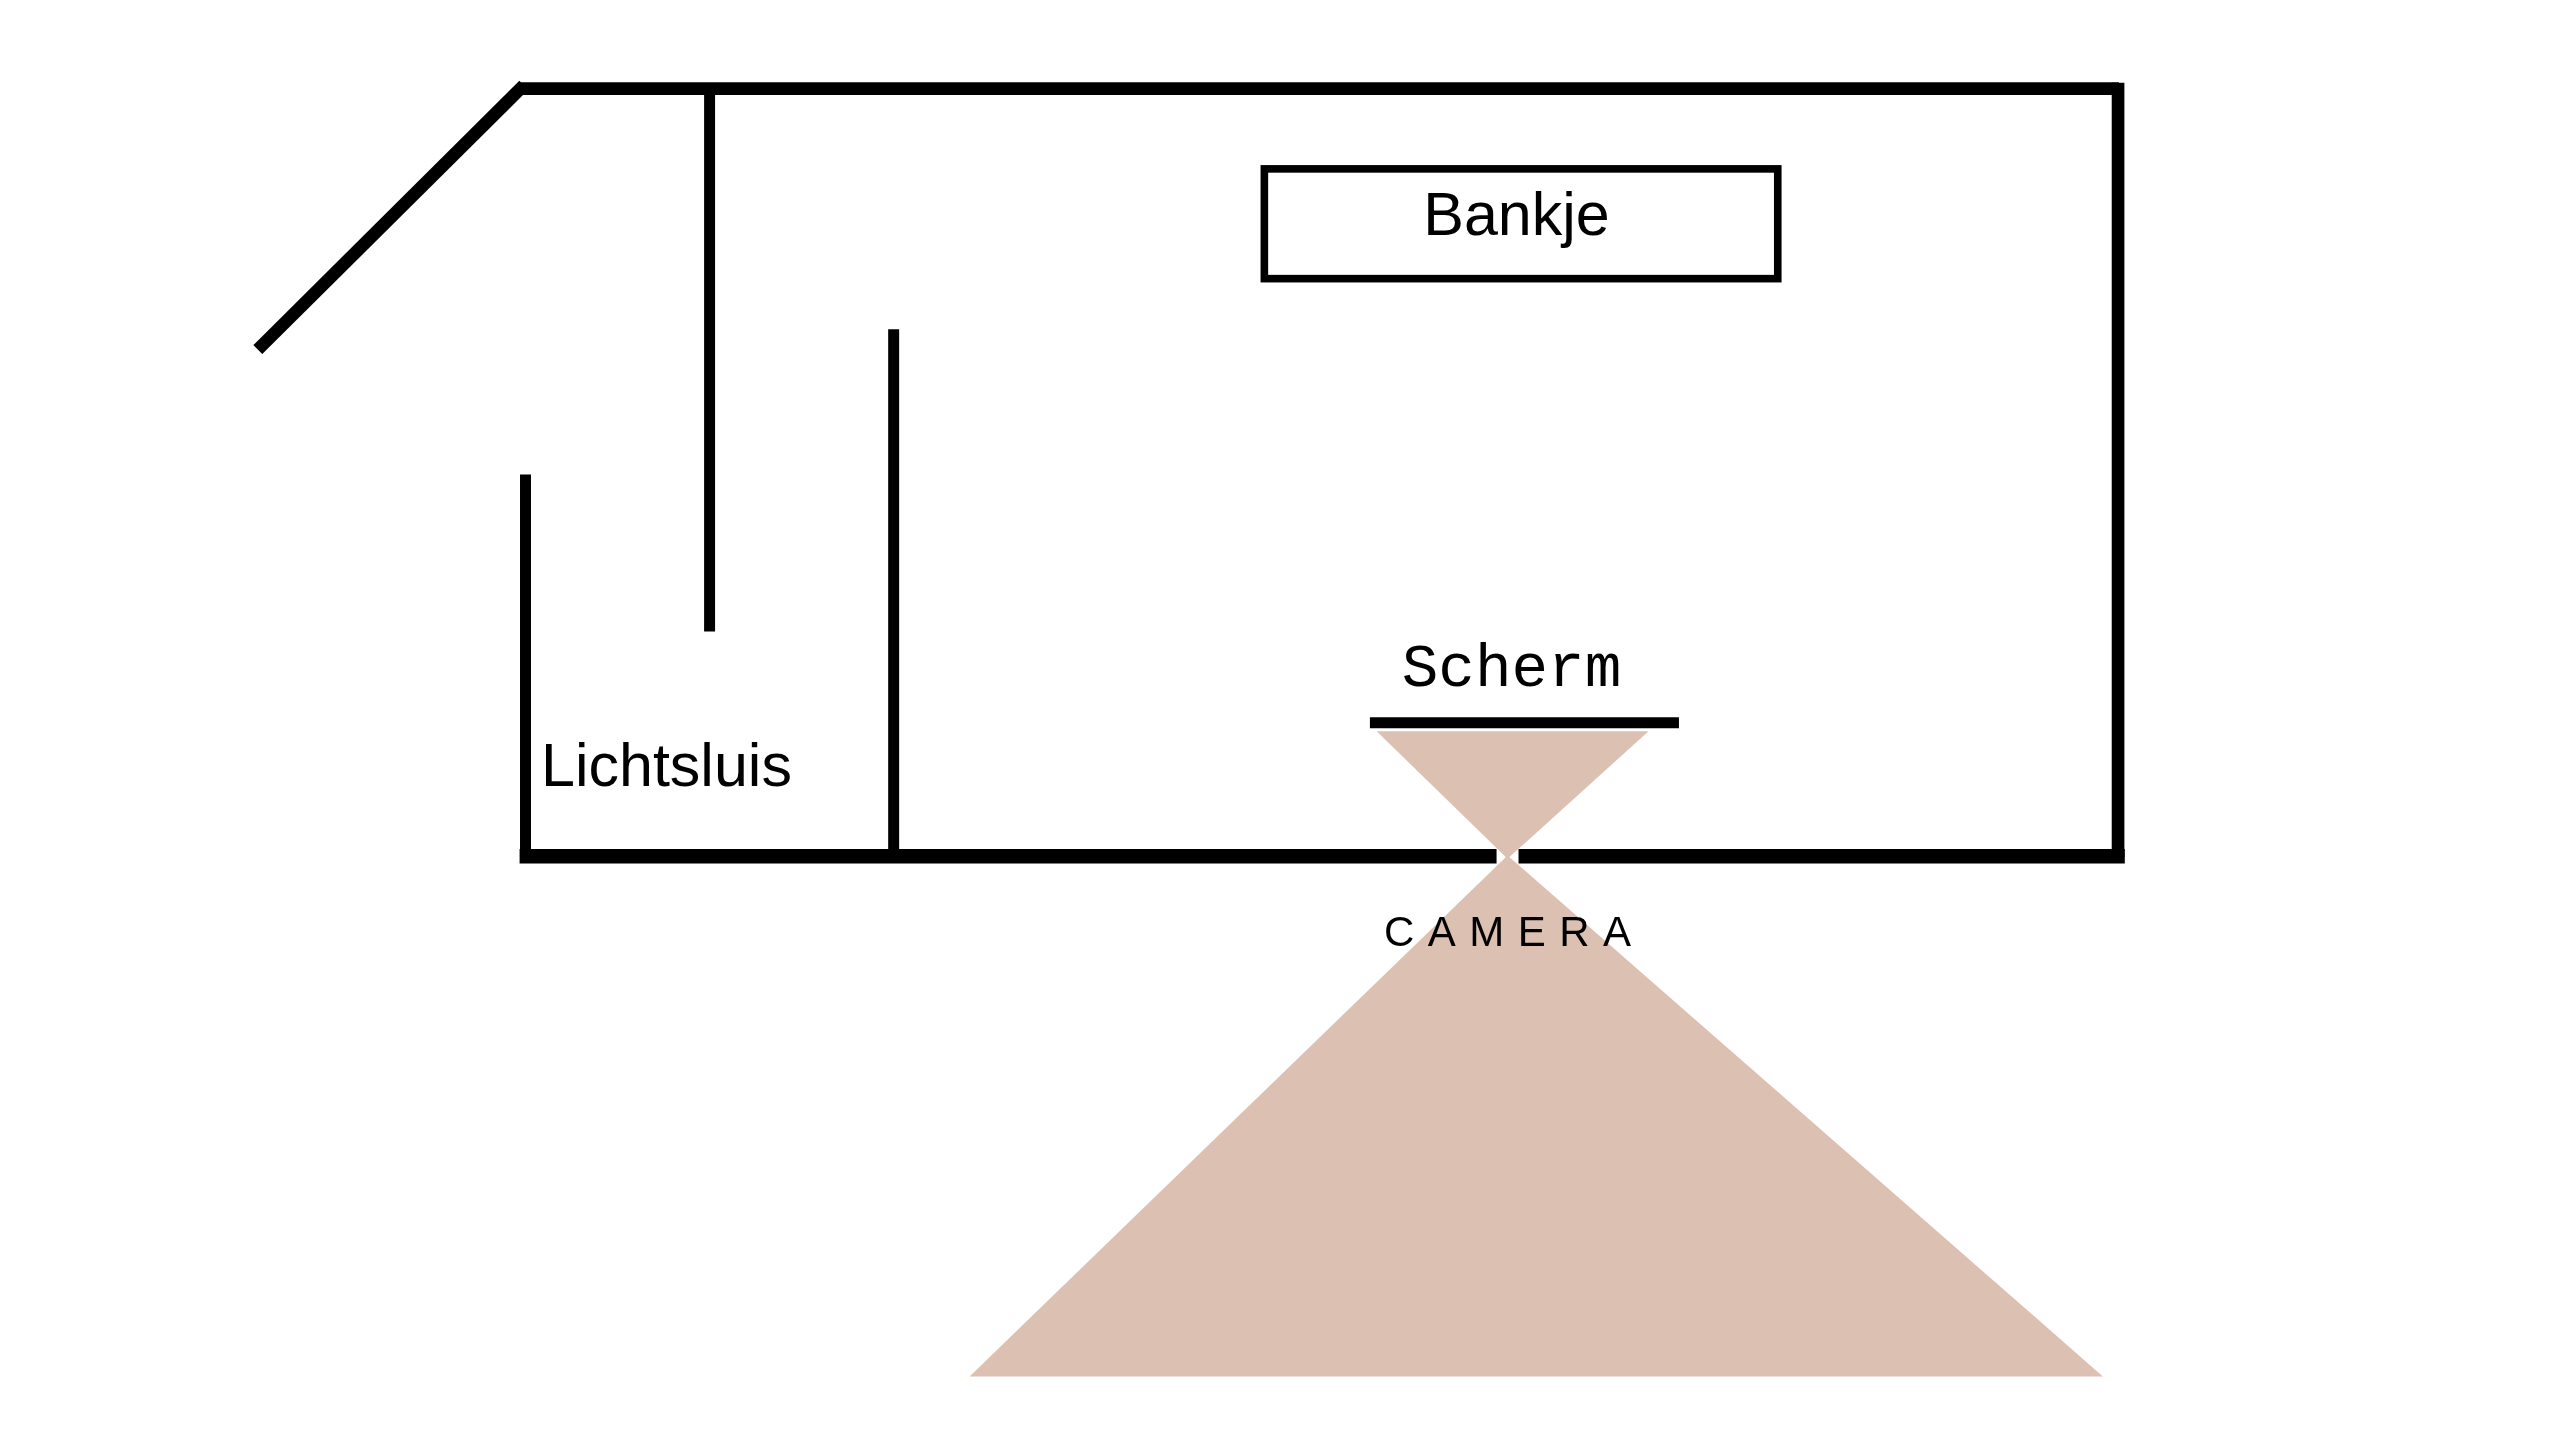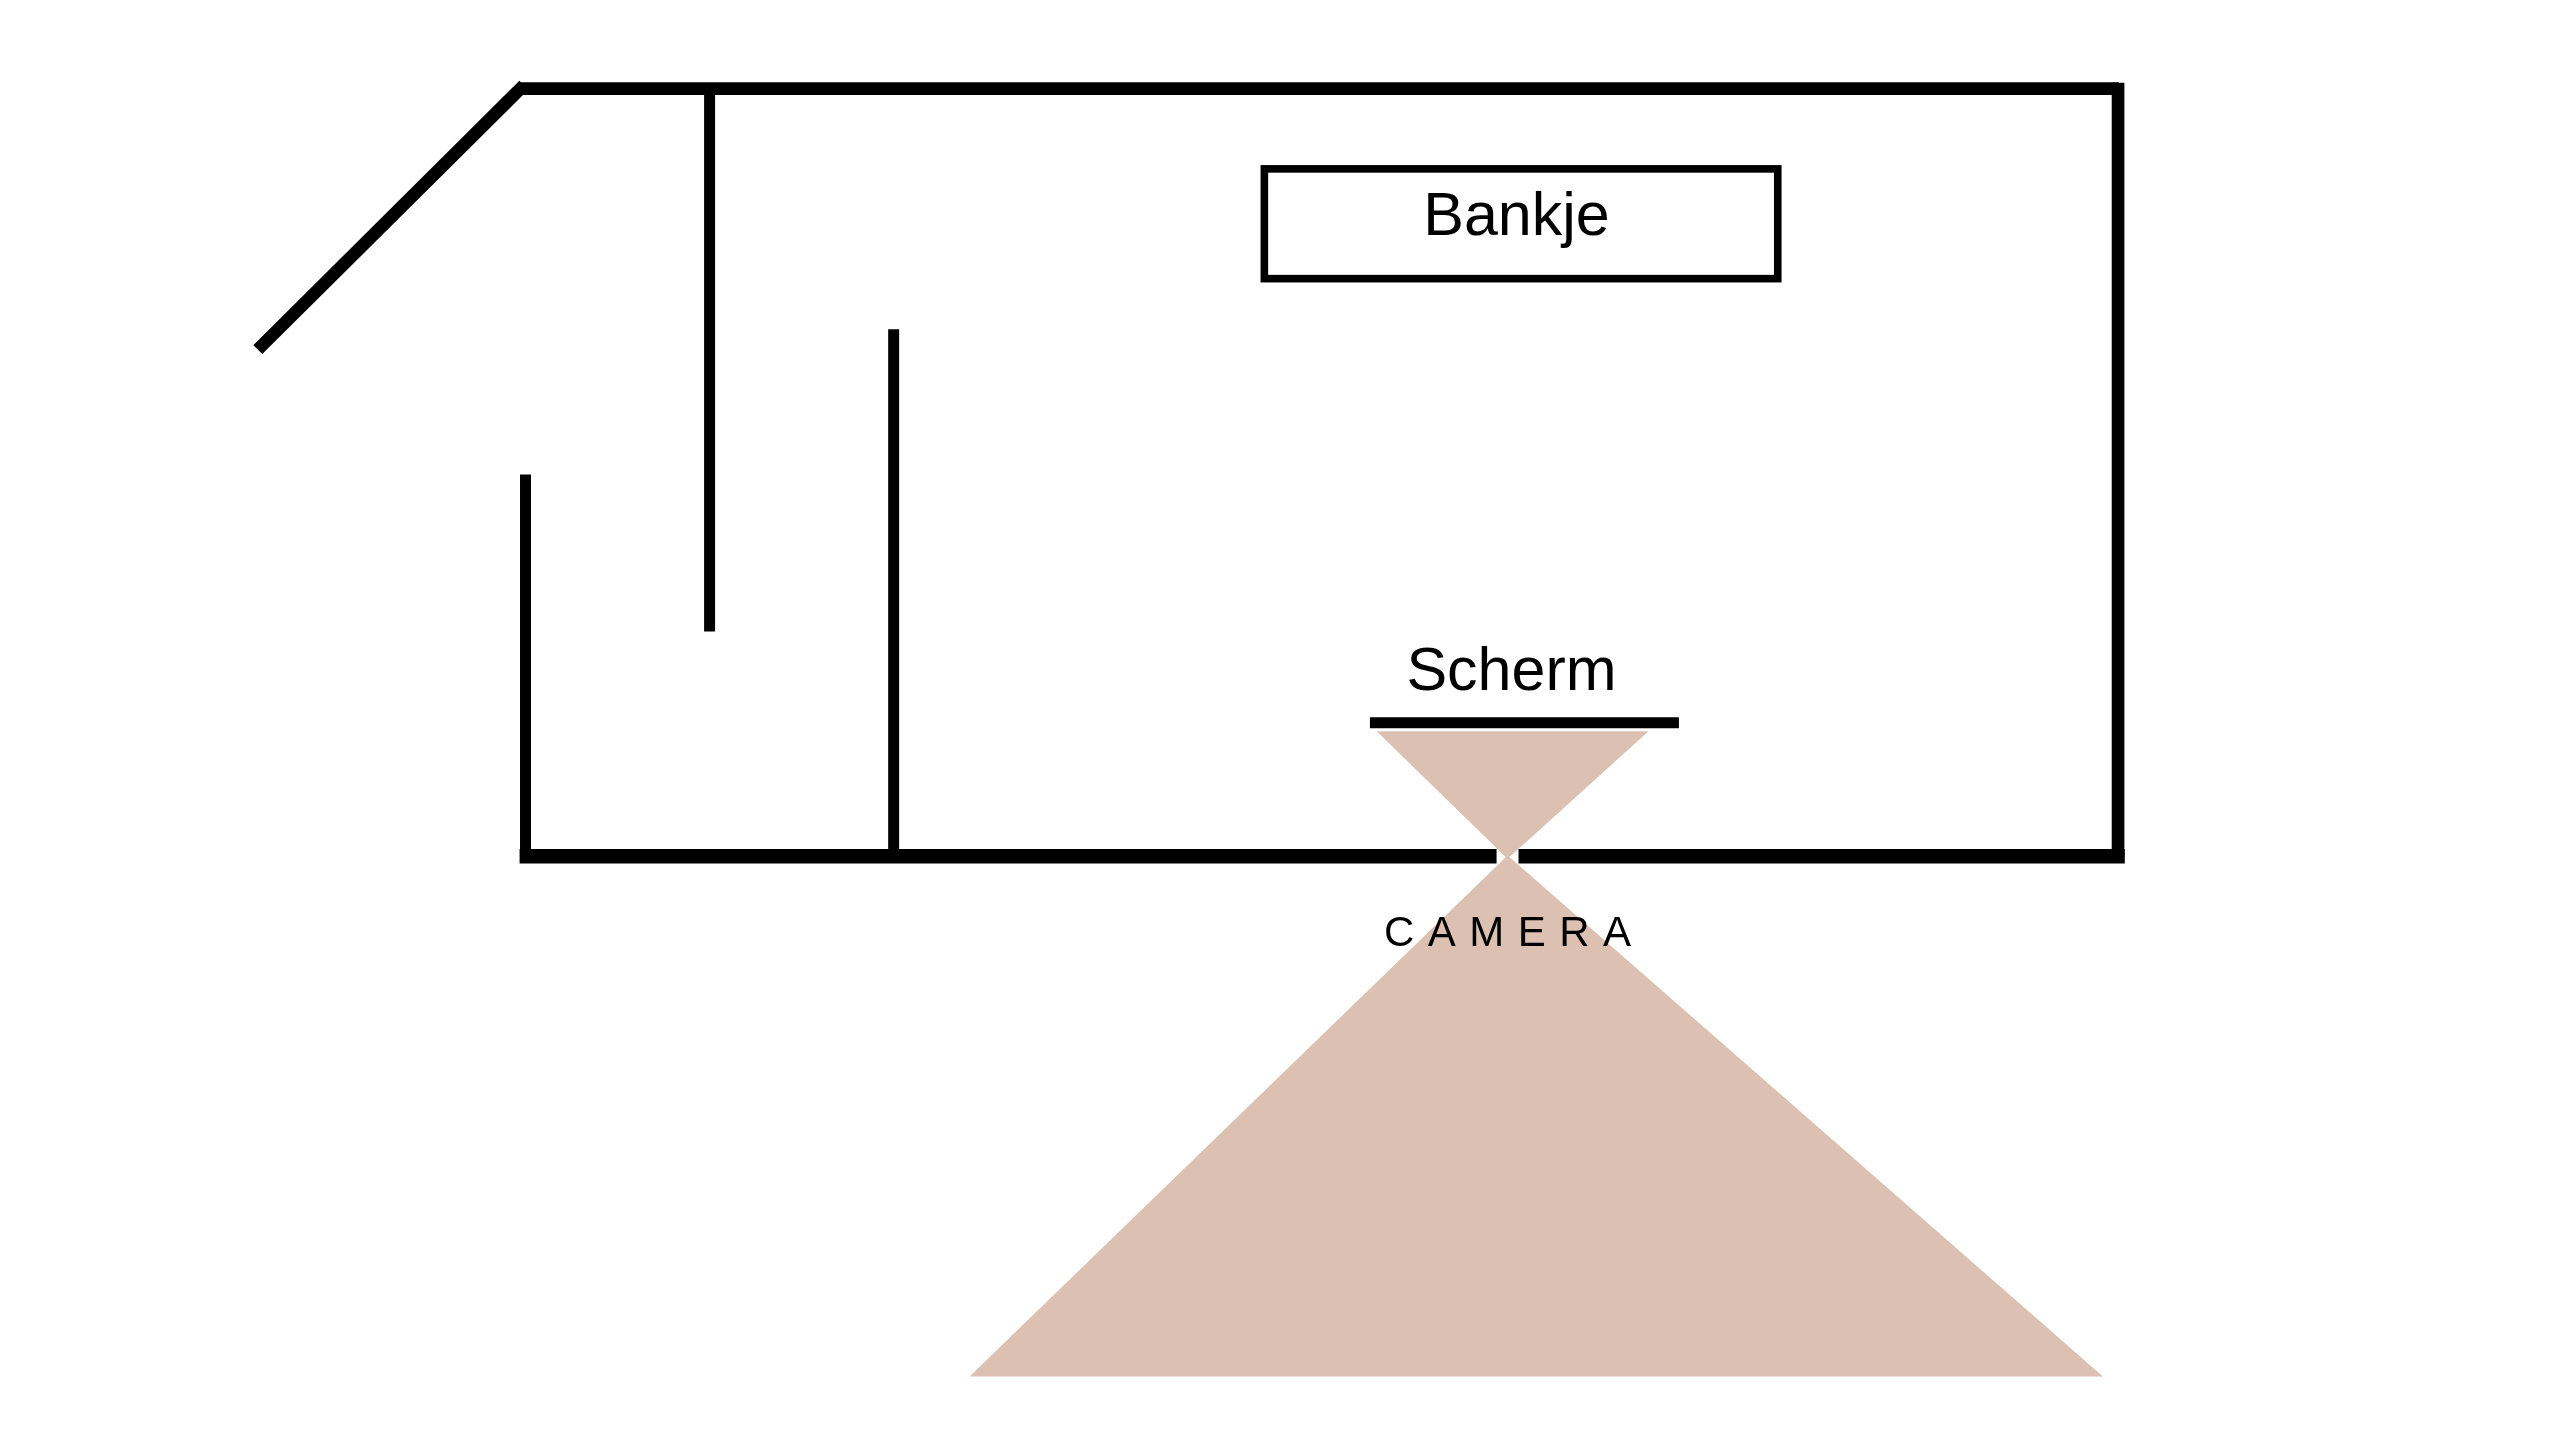--- a/index.html
+++ b/index.html
@@ -39,20 +39,21 @@
     width: 507px;
     text-align: center;
     font-size: 61px;
   }
   #label-scherm {
     left: 1351px;
     top: 639px;
     width: 321px;
     text-align: center;
     font-size: 61px;
+    font-family: Liberation Mono, monospace;
   }
   #label-lichtsluis {
     left: 541px;
     top: 735px;
     width: 338px;
     text-align: left;
     font-size: 61px;
   }
   #label-camera {
     left: 1254px;
@@ -103,18 +104,19 @@
     <rect x="1497" y="200" width="608" height="130" fill="none" stroke="#000000" stroke-width="9"></rect>
 
     <line x1="1622" y1="856" x2="1988" y2="856" stroke="#000000" stroke-width="13"></line>
 
   </svg>
 
   <div class="diagram-label" id="label-bankje">Bankje</div>
 
   <div class="diagram-label" id="label-scherm">Scherm</div>
 
+  <div class="diagram-label" id="label-lichtsluis">Lichtsluis</div>
 
   <div class="diagram-label" id="label-camera">CAMERA</div>
 
 
 </div>
 
 
 </body></html>

